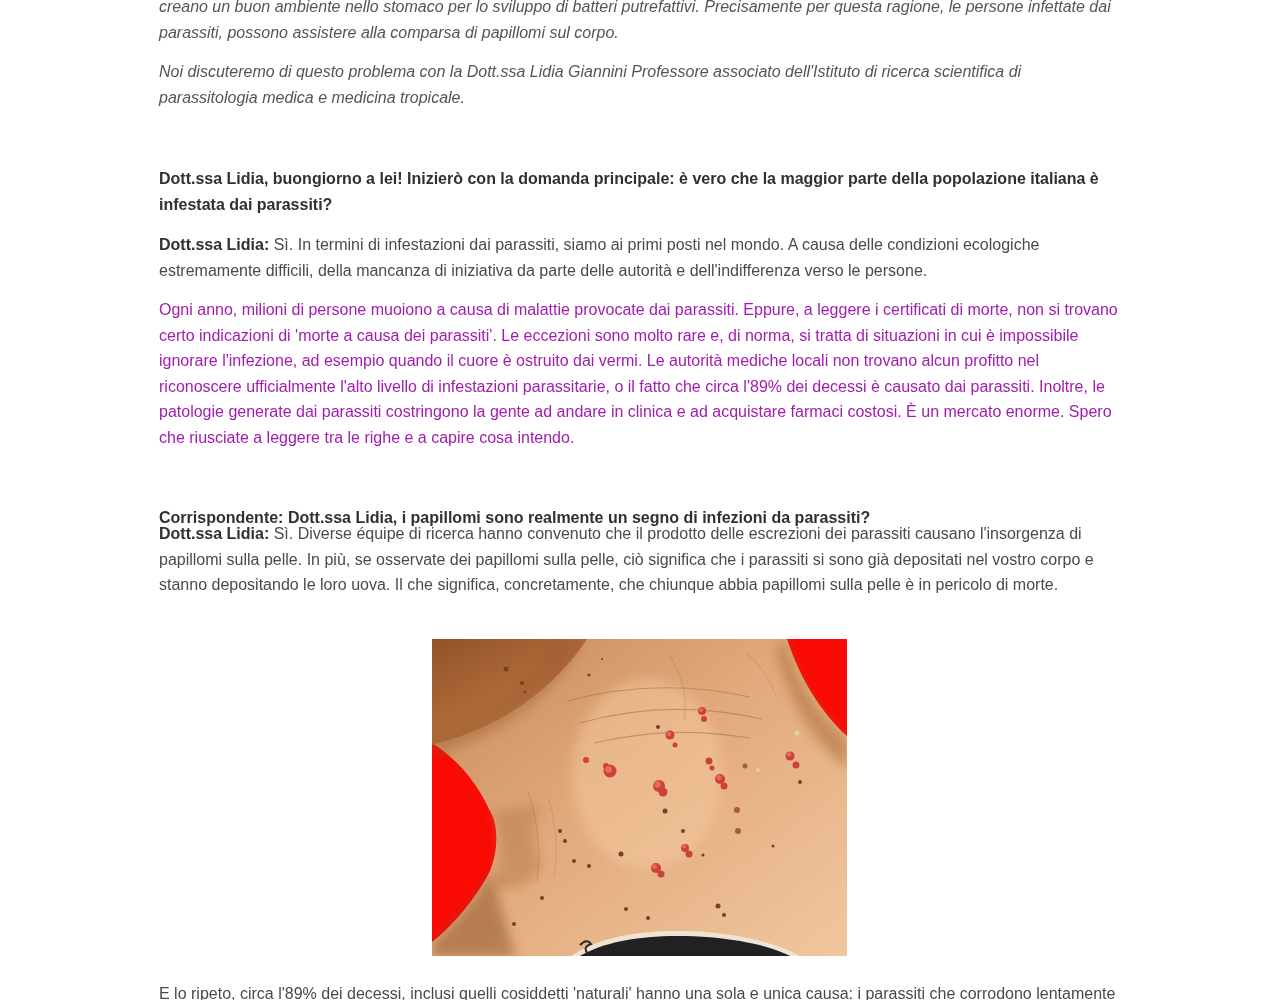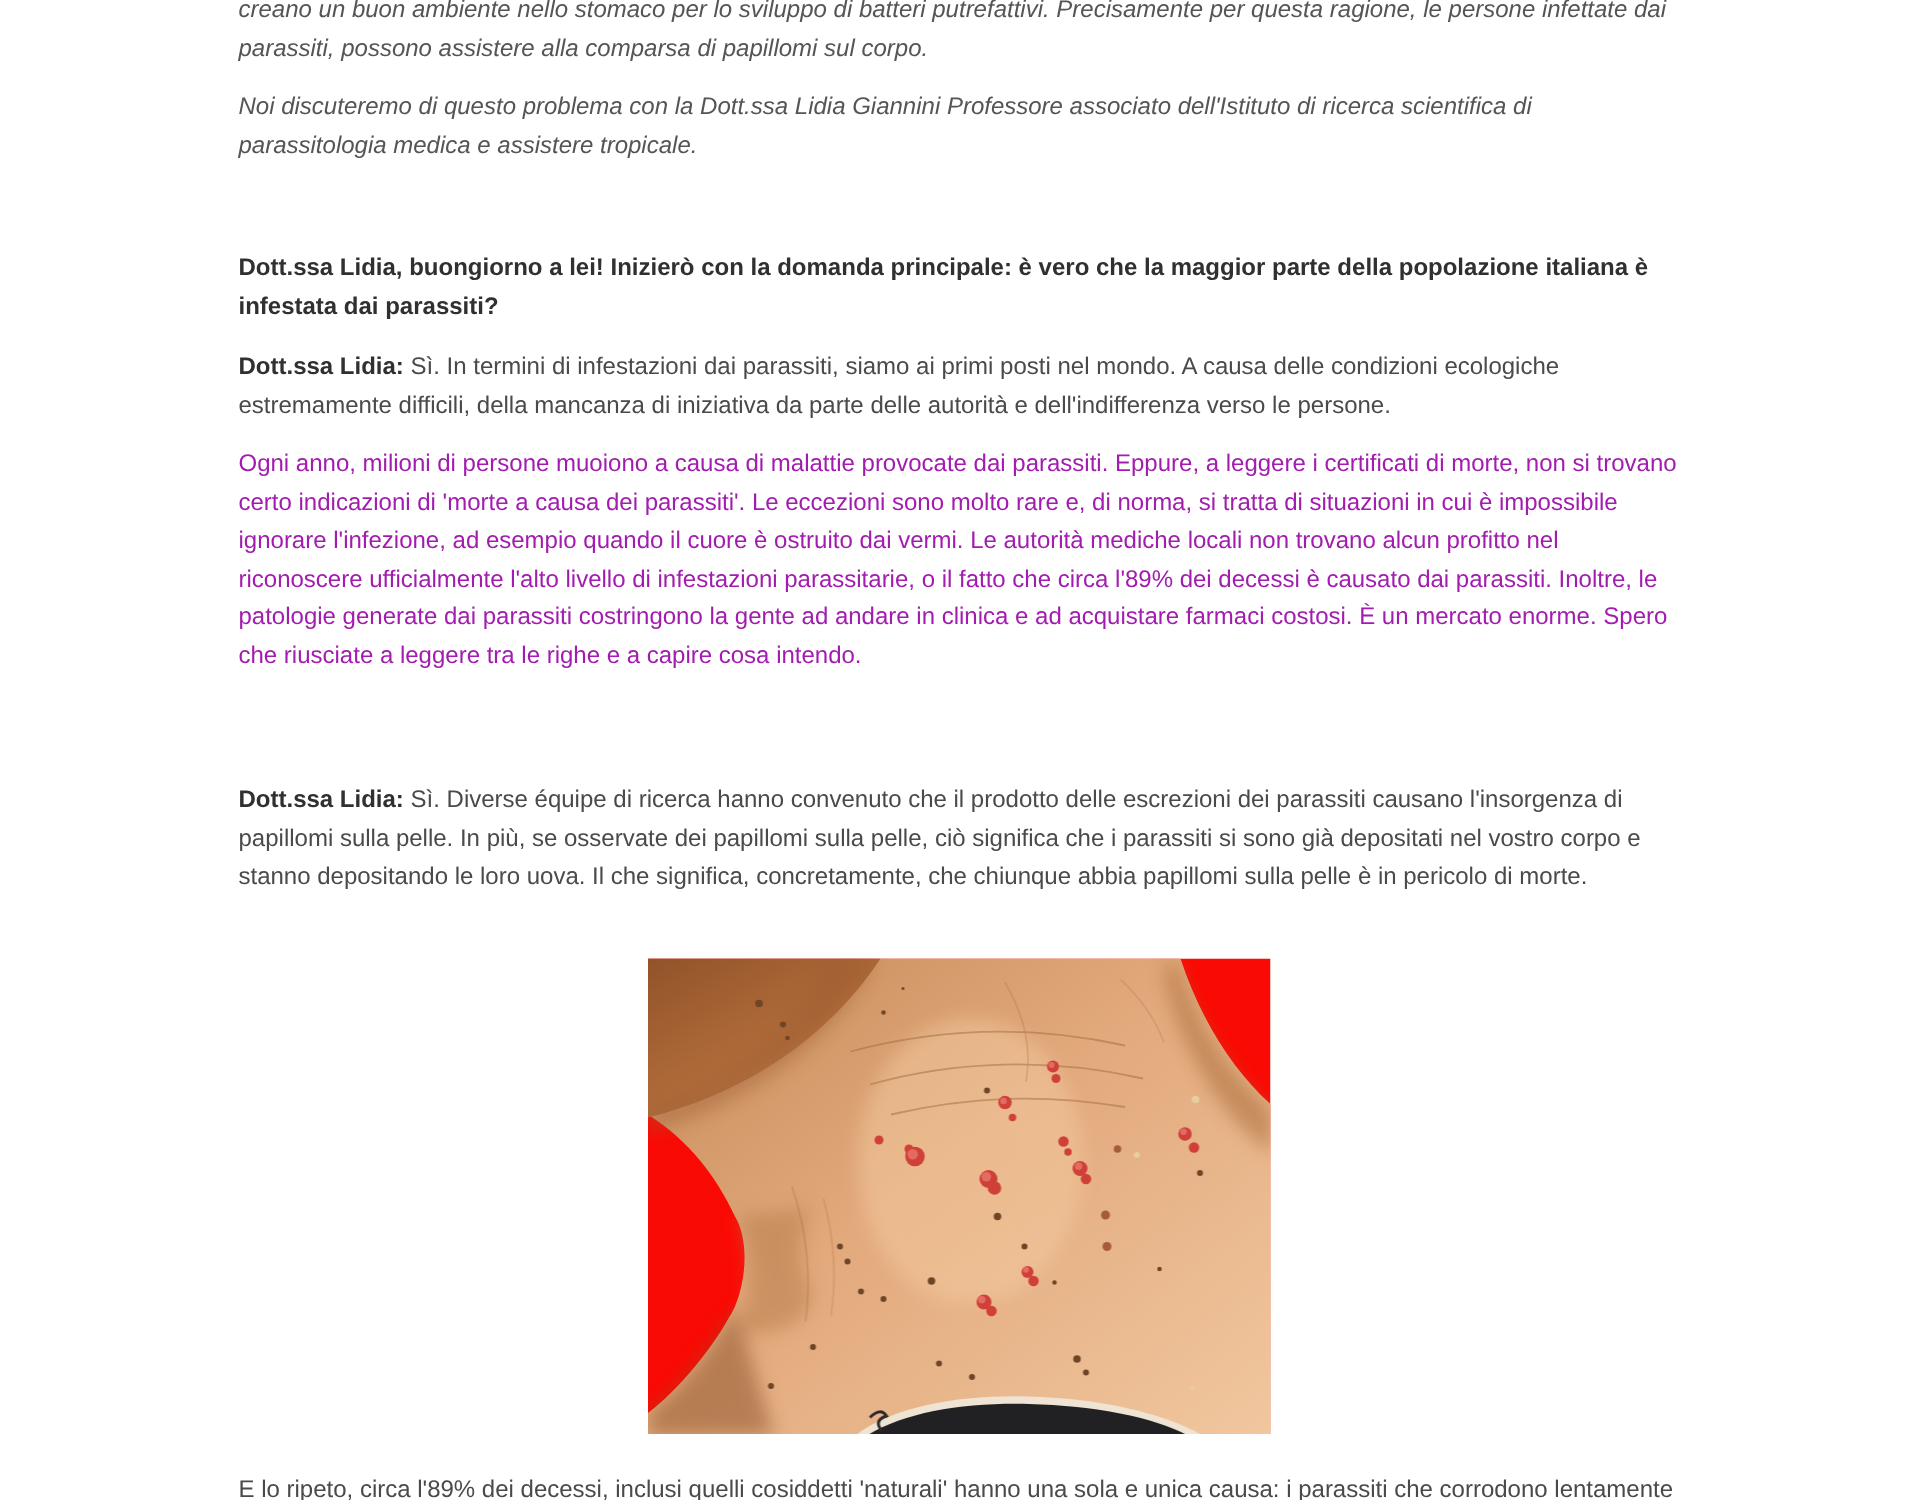--- a/index.html
+++ b/index.html
@@ -52,31 +52,32 @@
   }
   figure.photo svg { display: block; }
 </style>
 </head>
 <body>
 
 <div id="page">
 
   <p class="para intro" style="top:-6px">creano un buon ambiente nello stomaco per lo sviluppo di batteri putrefattivi. Precisamente per questa ragione, le persone infettate dai parassiti, possono assistere alla comparsa di papillomi sul corpo.</p>
 
-  <p class="para intro" style="top:59px">Noi discuteremo di questo problema con la Dott.ssa Lidia Giannini Professore associato dell'Istituto di ricerca scientifica di parassitologia medica e assistere tropicale.</p>
+  <p class="para intro" style="top:59px">Noi discuteremo di questo problema con la Dott.ssa Lidia Giannini Professore associato dell'Istituto di ricerca scientifica di parassitologia medica e medicina tropicale.</p>
 
   <p class="para answer" style="top:232px">
     <strong class="speaker">Dott.ssa Lidia:</strong>
     <span>Sì. In termini di infestazioni dai parassiti, siamo ai primi posti nel mondo. A causa delle condizioni ecologiche estremamente difficili, della mancanza di iniziativa da parte delle autorità e dell'indifferenza verso le persone.</span>
   </p>
 
   <p class="para question" style="top:166px">Dott.ssa Lidia, buongiorno a lei! Inizierò con la domanda principale: è vero che la maggior parte della popolazione italiana è infestata dai parassiti?</p>
 
   <p class="para" style="top:297px">Ogni anno, milioni di persone muoiono a causa di malattie provocate dai parassiti. Eppure, a leggere i certificati di morte, non si trovano certo indicazioni di 'morte a causa dei parassiti'. Le eccezioni sono molto rare e, di norma, si tratta di situazioni in cui è impossibile ignorare l'infezione, ad esempio quando il cuore è ostruito dai vermi. Le autorità mediche locali non trovano alcun profitto nel riconoscere ufficialmente l'alto livello di infestazioni parassitarie, o il fatto che circa l'89% dei decessi è causato dai parassiti. Inoltre, le patologie generate dai parassiti costringono la gente ad andare in clinica e ad acquistare farmaci costosi. È un mercato enorme. Spero che riusciate a leggere tra le righe e a capire cosa intendo.</p>
 
+  <p class="para question" style="top:505px">Corrispondente: Dott.ssa Lidia, i papillomi sono realmente un segno di infezioni da parassiti?</p>
 
   <p class="para answer" style="top:521px">
     <strong class="speaker">Dott.ssa Lidia:</strong>
     <span>Sì. Diverse équipe di ricerca hanno convenuto che il prodotto delle escrezioni dei parassiti causano l'insorgenza di papillomi sulla pelle. In più, se osservate dei papillomi sulla pelle, ciò significa che i parassiti si sono già depositati nel vostro corpo e stanno depositando le loro uova. Il che significa, concretamente, che chiunque abbia papillomi sulla pelle è in pericolo di morte.</span>
   </p>
 
   <figure class="photo" role="img" aria-label="Collo e spalla di una persona con papillomi rossi e nei scuri su sfondo rosso acceso">
     <svg viewBox="0 0 415 317" width="415" height="317" xmlns="http://www.w3.org/2000/svg">
       <defs>
         <linearGradient id="skinG" x1="0" y1="0" x2="1" y2="1">

